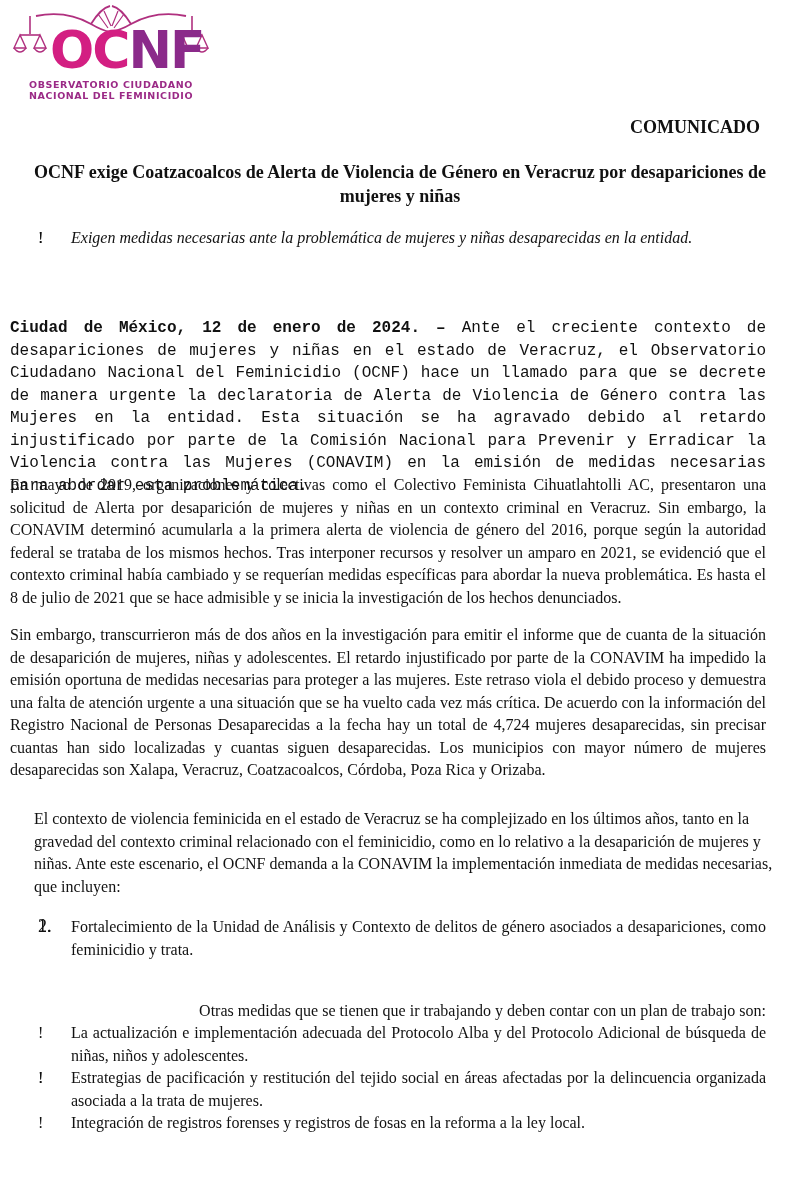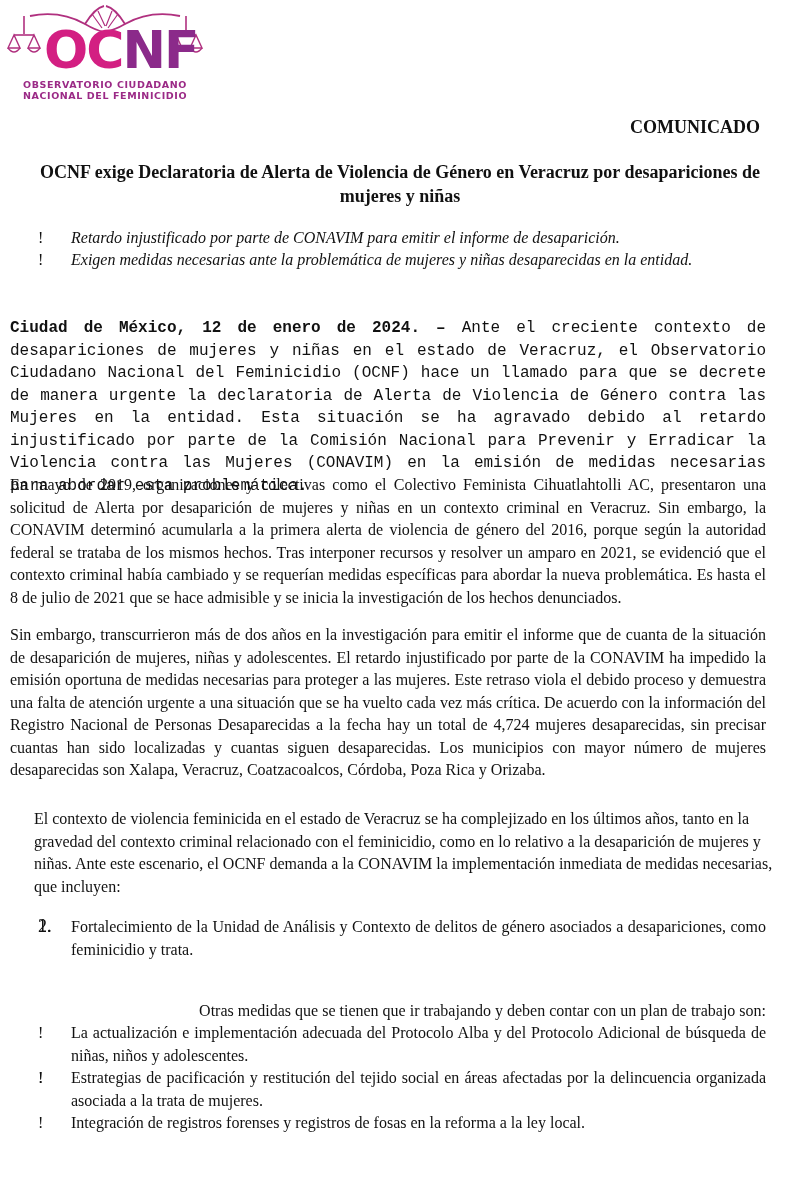--- a/index.html
+++ b/index.html
@@ -1,21 +1,21 @@
 <!DOCTYPE html>
 <html><head>
   <meta charset="utf-8">
   <style>
     html, body { margin: 0; padding: 0; background: #ffffff; }
     body {
       width: 800px; height: 1181px; position: relative; overflow: hidden;
       font-family: "Liberation Serif", "DejaVu Serif", serif;
       color: #111;
     }
-    .logo { position: absolute; left: 0; top: 2px; width: 210px; height: 100px; }
+    .logo { position: absolute; left: 6px; top: 2px; width: 210px; height: 100px; }
     .logo svg { display: block; }
     .logo-line1, .logo-line2 {
       position: absolute; left: 0; width: 210px; text-align: center;
       font-family: "DejaVu Sans", sans-serif; font-size: 9.5px; letter-spacing: 0.6px;
       color: #9b2a86; font-weight: bold;
     }
     .logo-line1 { top: 77px; }
     .logo-line2 { top: 88px; }
     .logo-word {
       position: absolute; left: 44px; top: 22px;
@@ -89,26 +89,25 @@
   </svg>
   <div class="logo-word">
     <span class="oc">OC</span><span class="nf">NF</span>
   </div>
   <div class="logo-line1">OBSERVATORIO CIUDADANO</div>
   <div class="logo-line2">NACIONAL DEL FEMINICIDIO</div>
 </div>
 
 <div class="comunicado">COMUNICADO</div>
 
-<div class="headline">OCNF exige Declaratoria de Alerta de Violencia de Género en Veracruz por desapariciones de mujeres y niñas</div>
+<div class="headline">OCNF exige Coatzacoalcos de Alerta de Violencia de Género en Veracruz por desapariciones de mujeres y niñas</div>
 
 <ul class="bullets-top">
   <li>
     <span class="bang">!</span>
-    <span>Retardo injustificado por parte de CONAVIM para emitir el informe de desaparición.</span>
   </li>
   <li>
     <span class="bang">!</span>
     <span>Exigen medidas necesarias ante la problemática de mujeres y niñas desaparecidas en la entidad.</span>
   </li>
 </ul>
 
 <p class="para p1"><b>Ciudad de México, 12 de enero de 2024. –</b> <span>Ante el creciente contexto de desapariciones de mujeres y niñas en el estado de Veracruz, el Observatorio Ciudadano Nacional del Feminicidio (OCNF) hace un llamado para que se decrete de manera urgente la declaratoria de Alerta de Violencia de Género contra las Mujeres en la entidad. Esta situación se ha agravado debido al retardo injustificado por parte de la Comisión Nacional para Prevenir y Erradicar la Violencia contra las Mujeres (CONAVIM) en la emisión de medidas necesarias para abordar esta problemática.</span></p>
 
 <p class="para p2">En mayo de 2019, organizaciones y colectivas como el Colectivo Feminista Cihuatlahtolli AC, presentaron una solicitud de Alerta por desaparición de mujeres y niñas en un contexto criminal en Veracruz. Sin embargo, la CONAVIM determinó acumularla a la primera alerta de violencia de género del 2016, porque según la autoridad federal se trataba de los mismos hechos. Tras interponer recursos y resolver un amparo en 2021, se evidenció que el contexto criminal había cambiado y se requerían medidas específicas para abordar la nueva problemática. Es hasta el 8 de julio de 2021 que se hace admisible y se inicia la investigación de los hechos denunciados.</p>

